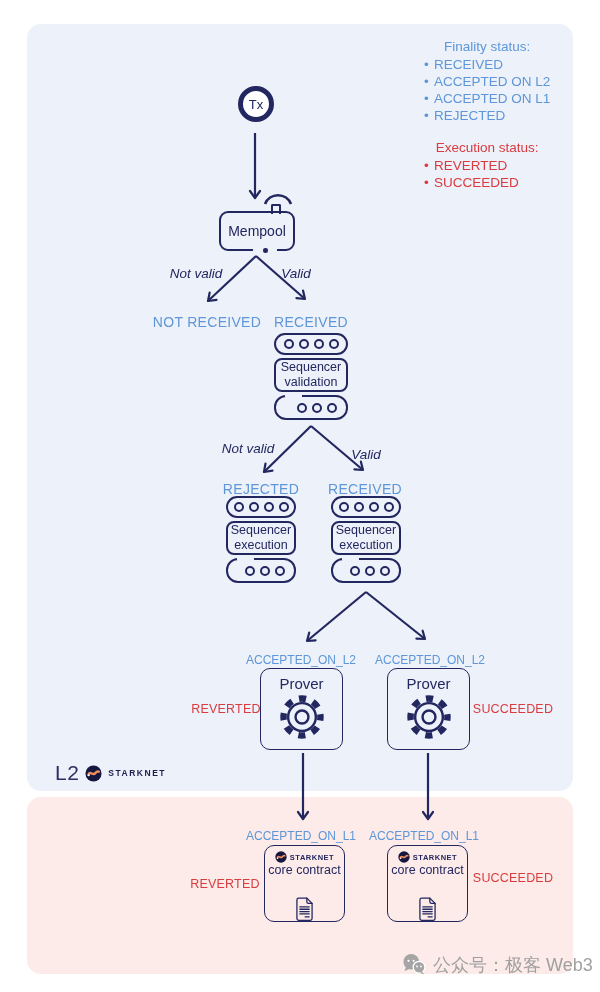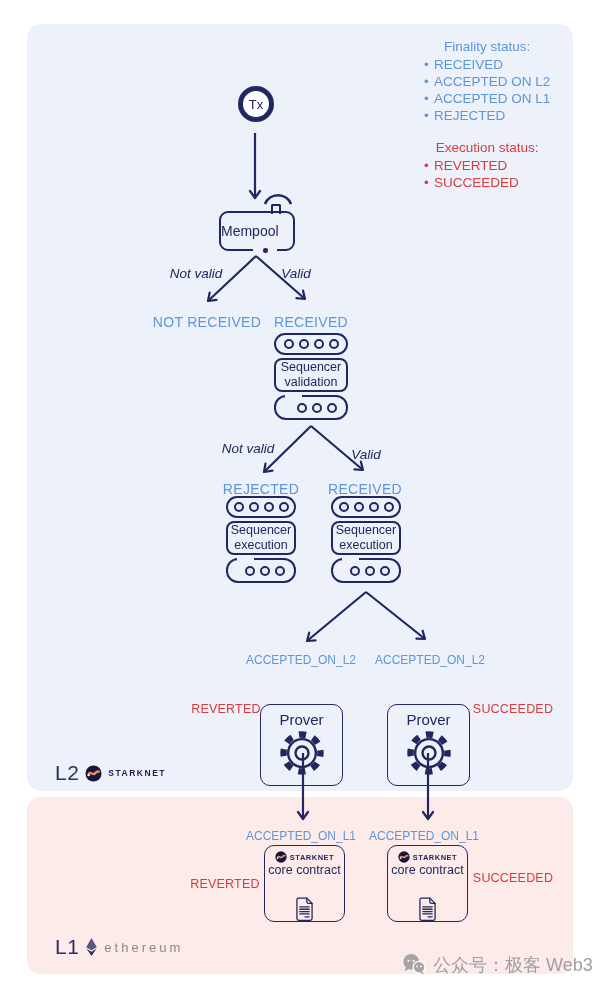--- a/index.html
+++ b/index.html
@@ -30,21 +30,21 @@
   #legend .li{padding-left:10px;position:relative;}
   #legend .li::before{content:"•";position:absolute;left:0;top:0;}
 
   
   #tx{left:238px;top:86px;width:36px;height:36px;border:5px solid var(--navy);
       border-radius:50%;background:#fff;display:flex;align-items:center;justify-content:center;
       font-size:13px;}
 
   
   #mempool{left:219px;top:211px;width:76px;height:40px;border:2.4px solid var(--navy);
-      border-radius:9px;display:flex;align-items:center;font-size:14px;}
+      border-radius:9px;display:flex;align-items:center;justify-content:center;font-size:14px;}
   #mempool .ant{position:absolute;right:12px;top:-9px;width:10px;height:10px;
       border:2.4px solid var(--navy);border-bottom:none;border-radius:2px 2px 0 0;}
   #mempool .bgap{position:absolute;bottom:-2.4px;left:32px;width:24px;height:2.4px;background:var(--l2);}
   #mempool .bdot{position:absolute;bottom:-3.6px;left:42px;width:4.5px;height:4.5px;
       background:var(--navy);border-radius:50%;}
 
   
   .lbl{transform:translateX(-50%);white-space:nowrap;}
   .it{font-style:italic;font-size:13.5px;color:var(--navy);}
   .st{font-size:14px;color:var(--blue);letter-spacing:.3px;}
@@ -57,21 +57,21 @@
       display:flex;align-items:center;justify-content:center;gap:5px;}
   .pill i{display:block;width:10px;height:10px;border:2.5px solid var(--navy);border-radius:50%;}
   .pill.p3{height:25px;justify-content:flex-end;padding-right:9px;}
   .pill.p3 .gap{position:absolute;top:-2.5px;left:9px;width:17px;height:2.5px;background:var(--l2);}
   .mid{border:2.5px solid var(--navy);border-radius:8px;height:34px;
       display:flex;flex-direction:column;align-items:center;justify-content:center;
       font-size:12.5px;line-height:1.2;}
 
   
   .prover{width:83px;height:82px;border:1.8px solid var(--navy);border-radius:10px;
-      display:flex;flex-direction:column;align-items:center;padding-top:6px;gap:1px;margin-top:36px;}
+      display:flex;flex-direction:column;align-items:center;padding-top:6px;gap:1px;}
   .prover .pt{font-size:15px;}
 
   
   .core{width:81px;height:77px;border:1.8px solid var(--navy);border-radius:10px;
       display:flex;flex-direction:column;align-items:center;padding-top:5px;}
   .core .brand{display:flex;align-items:center;gap:3px;font-size:7.5px;font-weight:bold;
       letter-spacing:.5px;}
   .core .ct{font-size:12.5px;line-height:1;margin:1px 0 20px;}
 
   
@@ -271,28 +271,20 @@
   <div class="badge" style="left:55px;top:761px">
     <span class="layer-txt">L2</span>
     <svg viewBox="0 0 18 18" width="17" height="17">
       <circle cx="9" cy="9" r="8.5" fill="#16173f"></circle>
       <path d="M3.5,10.5 C5.5,5 8.2,12.5 11,8.5 C12.2,6.9 13.3,6.4 14.6,7" stroke="#ef8d5c" stroke-width="2.6" fill="none" stroke-linecap="round"></path>
       <circle cx="4" cy="10.8" r="1.1" fill="#ffffff"></circle>
     </svg>
     <span class="brand-cap">STARKNET</span>
   </div>
 
-  <div class="badge" style="left:55px;top:935px">
-    <span class="layer-txt">L1</span>
-    <svg viewBox="0 0 14 22" width="13" height="20">
-      <polygon points="7,1 12.8,11.2 7,14.6 1.2,11.2" fill="#55597a"></polygon>
-      <polygon points="7,16.1 12.4,12.8 7,20.8 1.6,12.8" fill="#2e3154"></polygon>
-    </svg>
-    <span class="brand-eth">ethereum</span>
-  </div>
 
   <div id="watermark">
     <svg viewBox="0 0 26 24" width="24" height="22">
       <circle cx="10" cy="9.5" r="8.5" fill="#a5a5a5"></circle>
       <polygon points="4,15.5 2.8,20 8.5,17" fill="#a5a5a5"></polygon>
       <circle cx="7" cy="8.5" r="1.2" fill="#ffffff"></circle>
       <circle cx="12.6" cy="8.5" r="1.2" fill="#ffffff"></circle>
       <circle cx="18.5" cy="15.5" r="6.4" fill="#a5a5a5" stroke="#ffffff" stroke-width="1.4"></circle>
       <polygon points="22,20.5 24,23.5 19.3,21.5" fill="#a5a5a5"></polygon>
       <circle cx="16.3" cy="14.6" r="1" fill="#ffffff"></circle>

